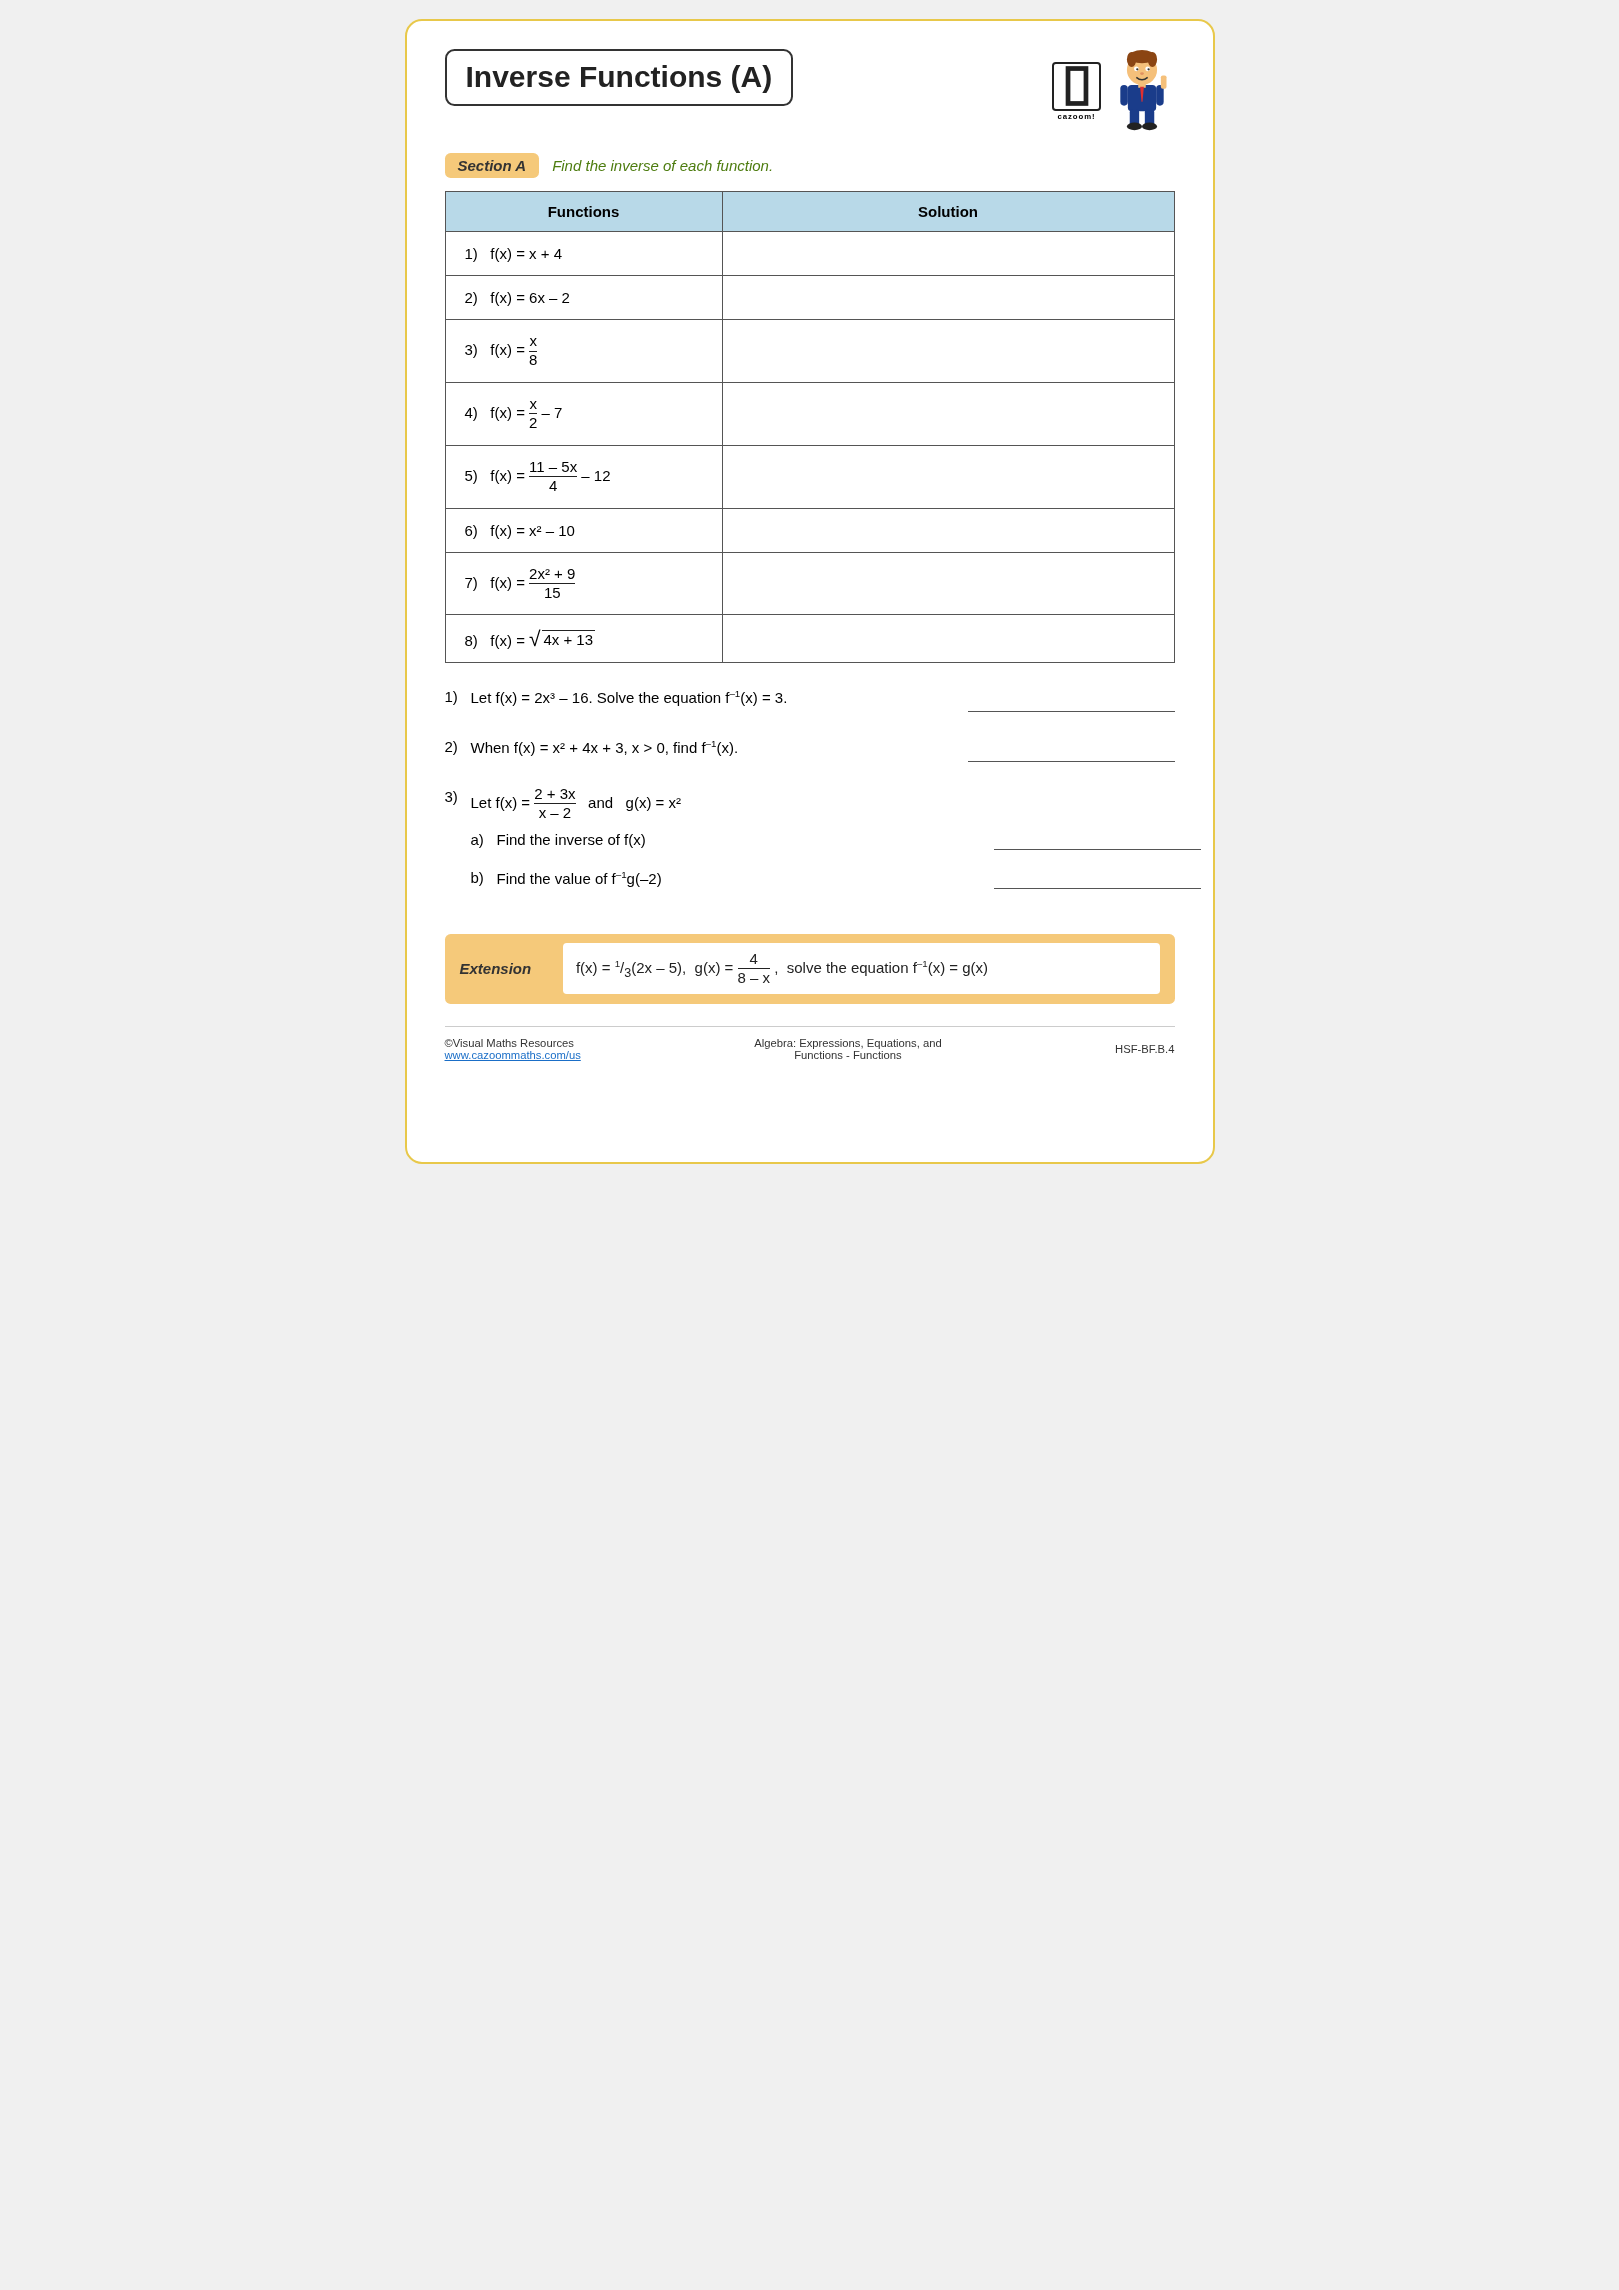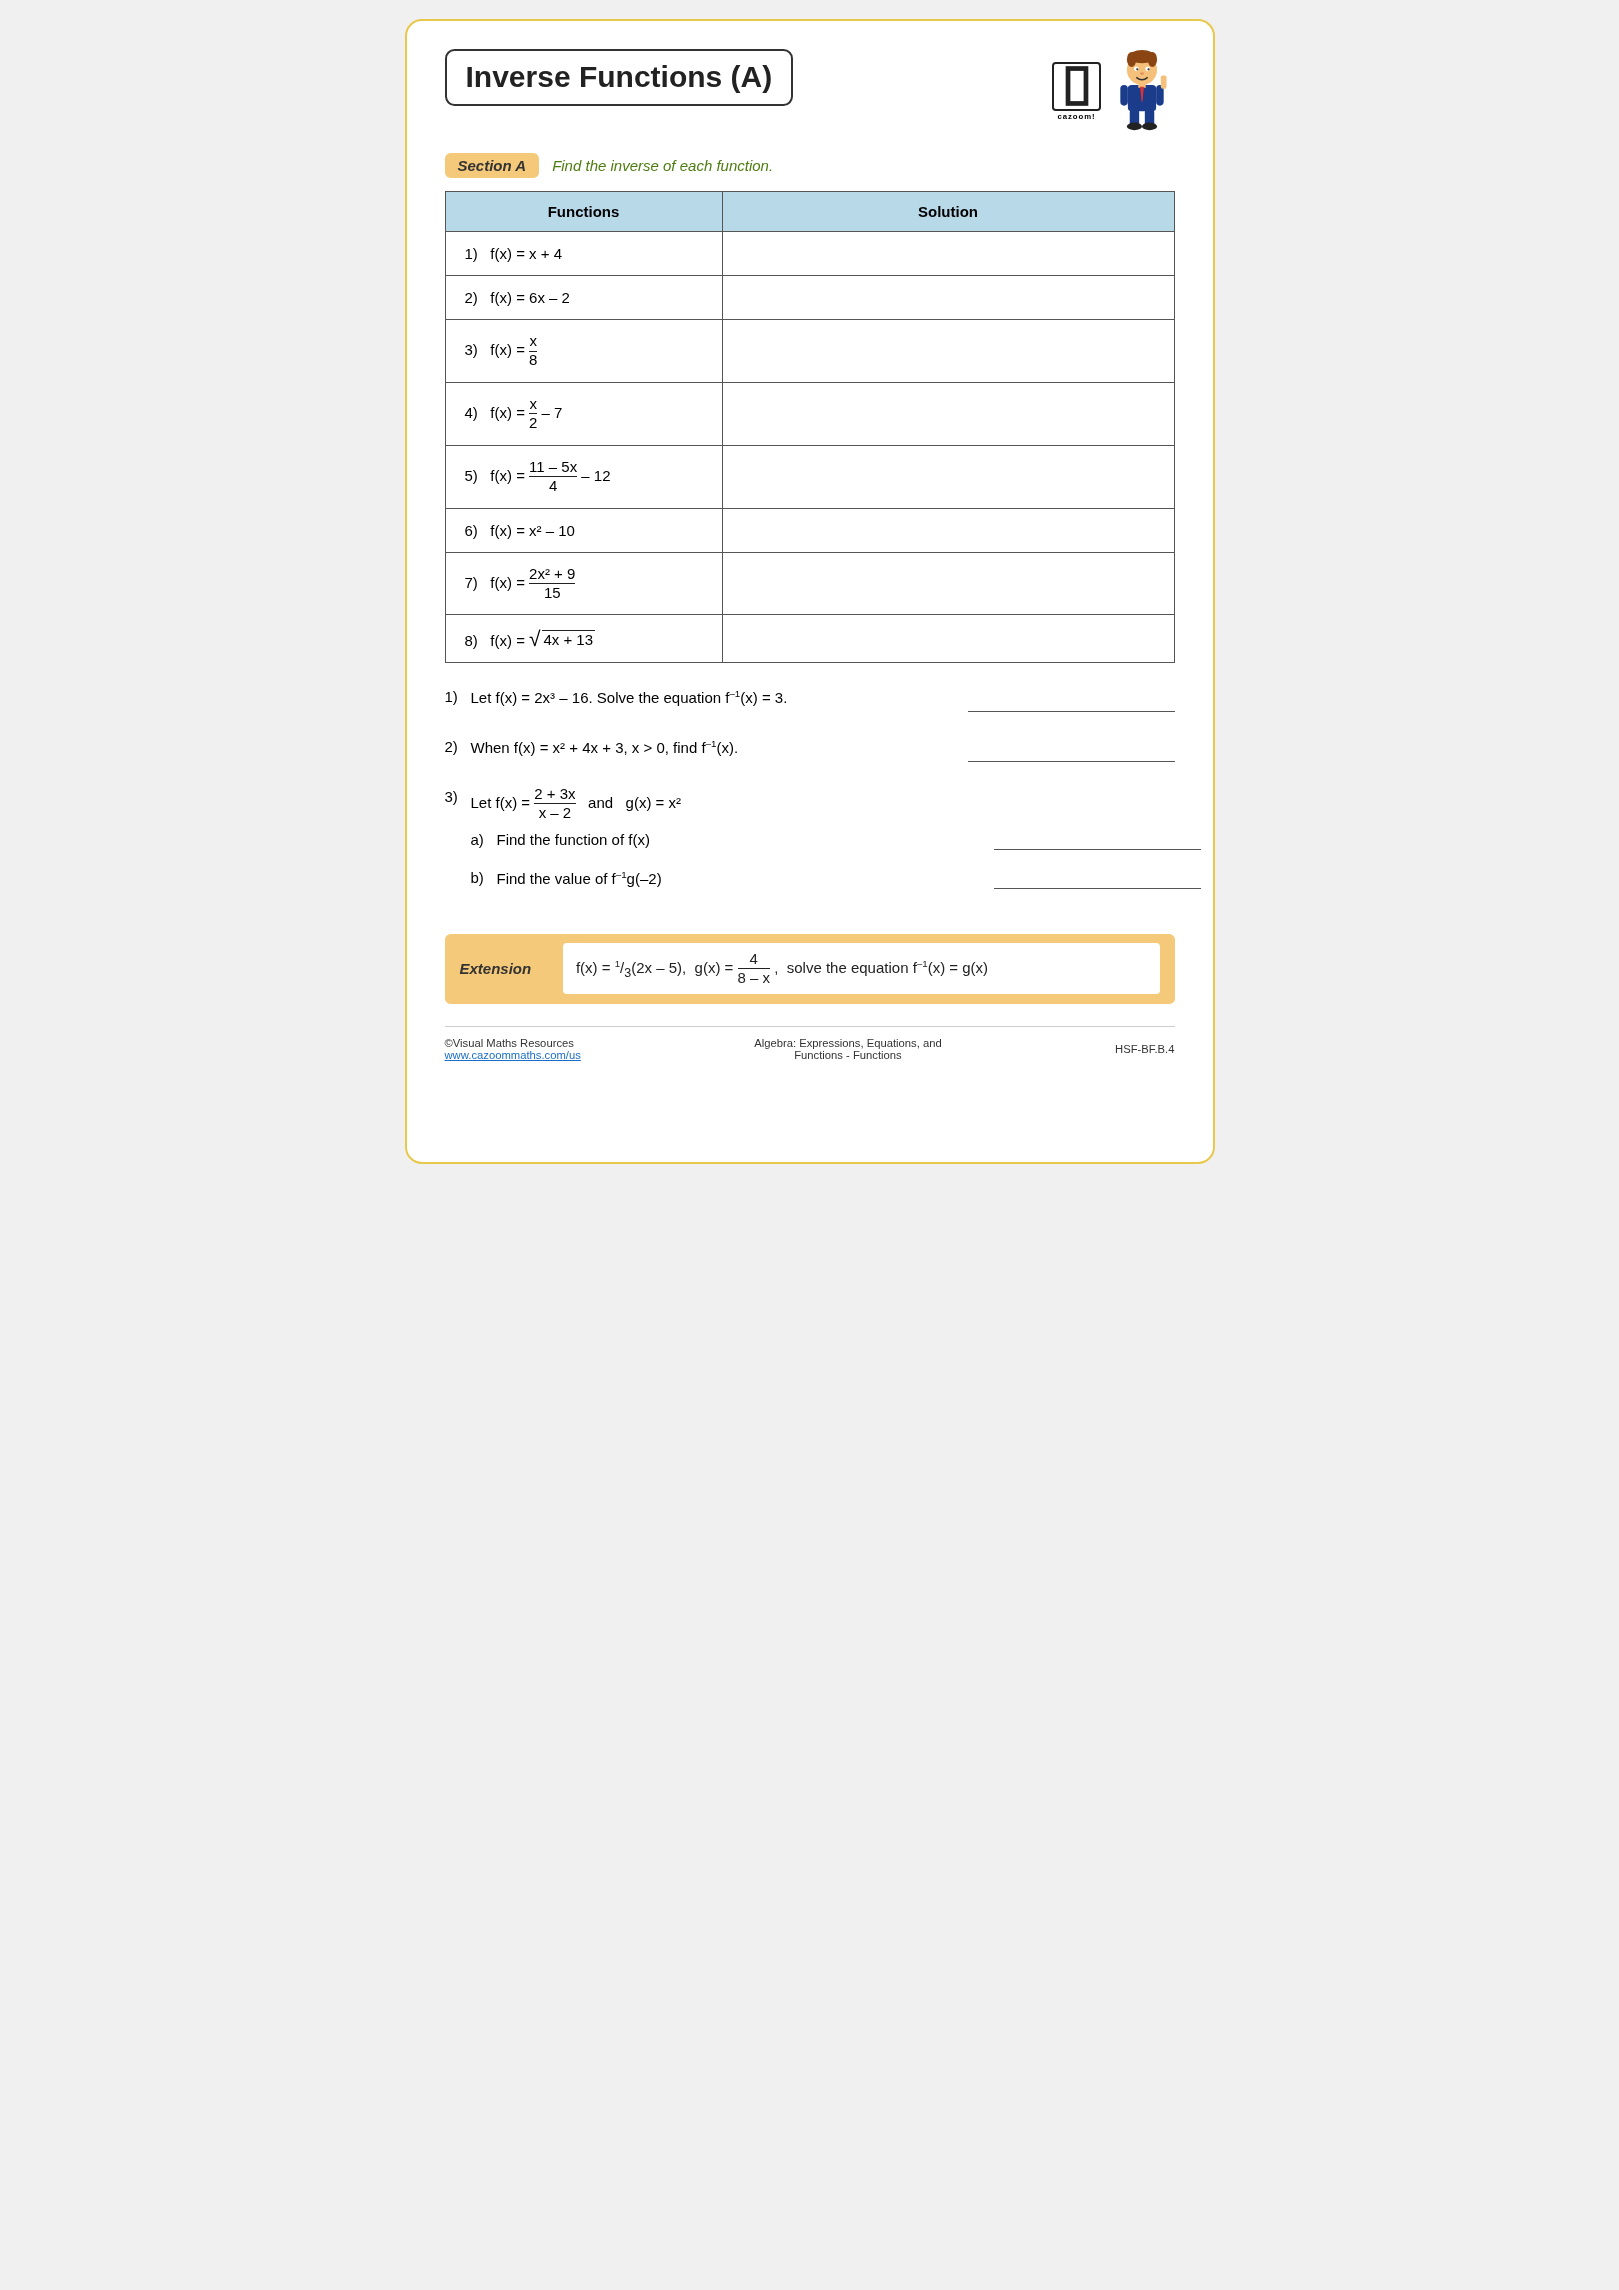--- a/index.html
+++ b/index.html
@@ -408,21 +408,21 @@
               <span class="num">2 + 3x</span>
               <span class="bar"></span>
               <span class="den">x – 2</span>
             </span>
             &nbsp; and &nbsp; g(x) = x²
           </span>
         </div>
         <div class="sub-items" style="margin-left: 26px; width: 100%;">
           <div class="sub-item">
             <span class="sub-label">a)</span>
-            <span class="sub-text">Find the function of f(x)</span>
+            <span class="sub-text">Find the inverse of f(x)</span>
             <div class="answer-line"></div>
           </div>
           <div class="sub-item">
             <span class="sub-label">b)</span>
             <span class="sub-text">Find the value of f<sup>–1</sup>g(–2)</span>
             <div class="answer-line"></div>
           </div>
         </div>
       </div>
 

